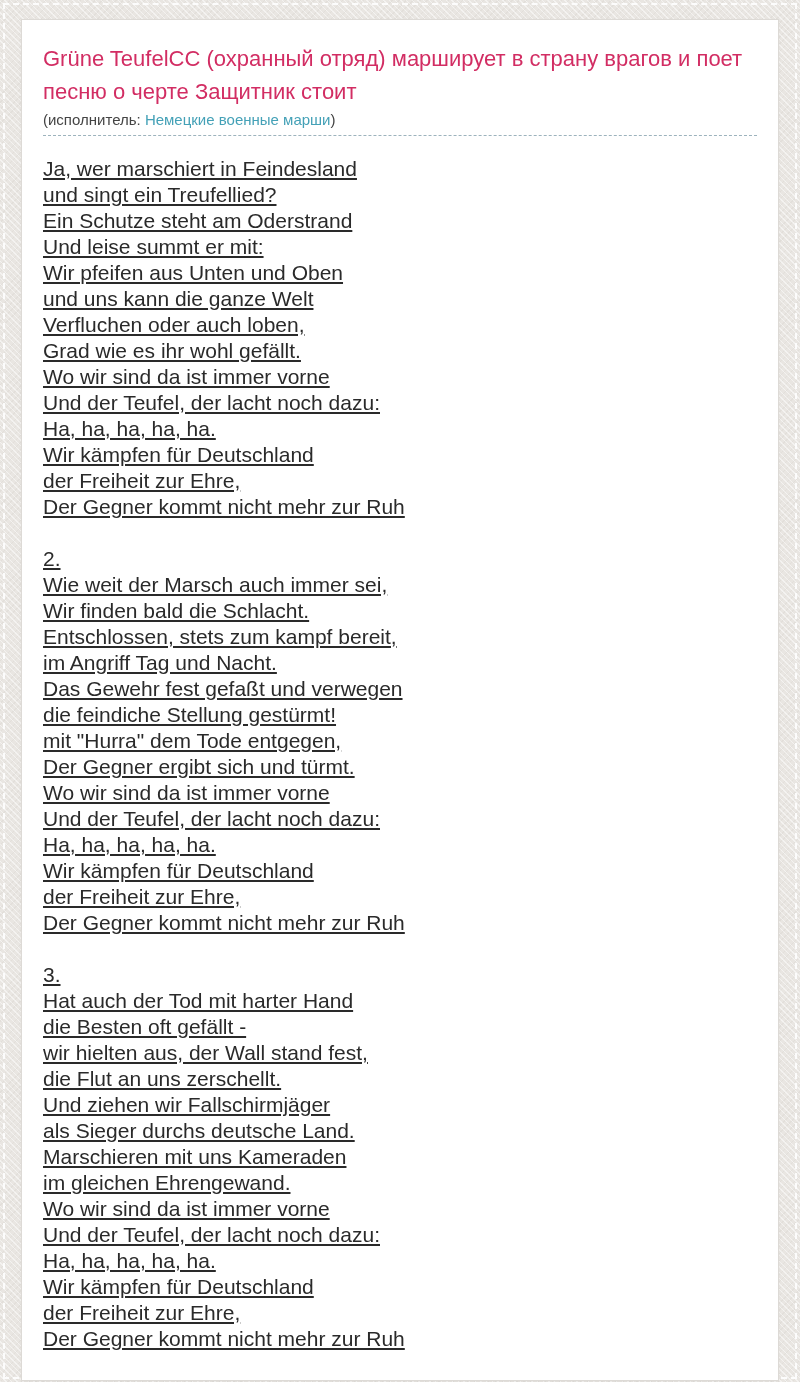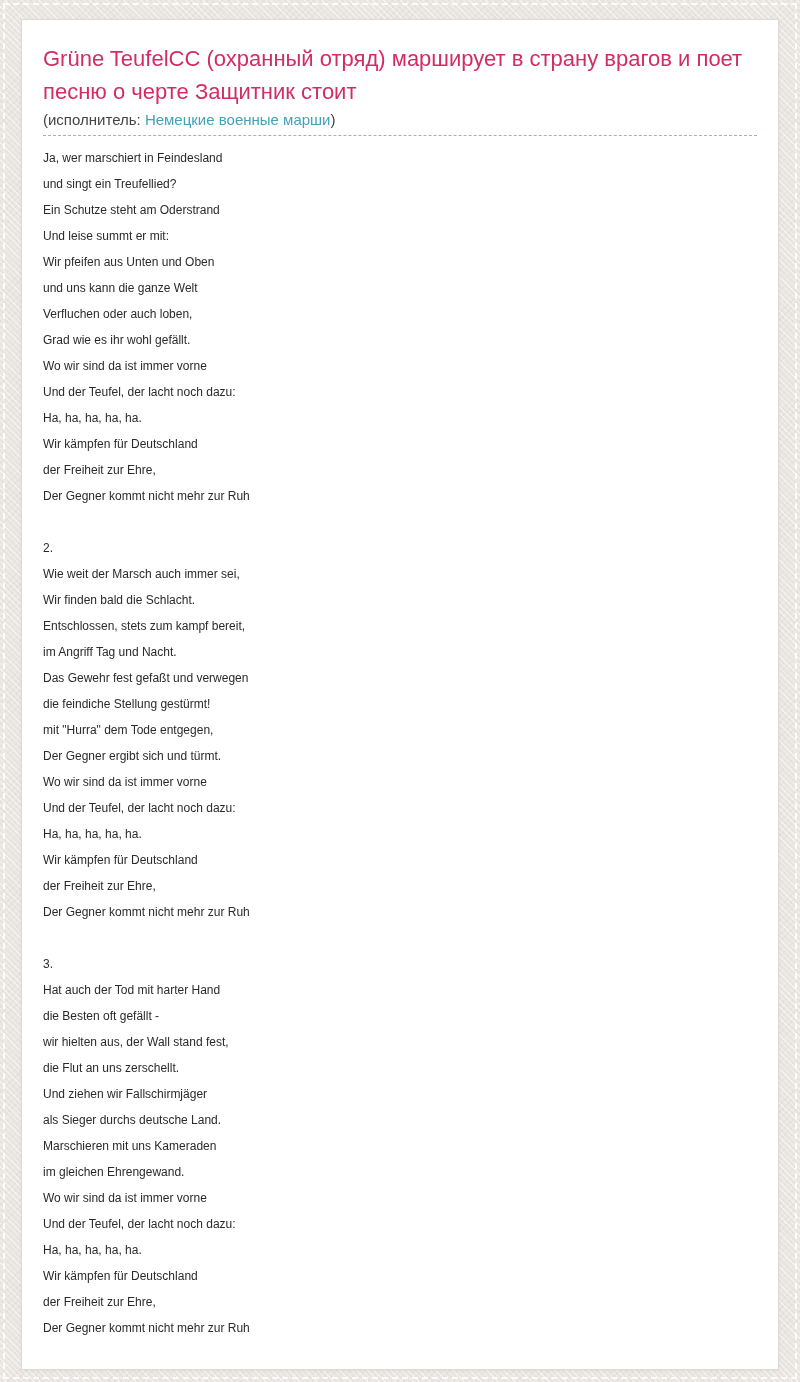--- a/index.html
+++ b/index.html
@@ -43,24 +43,25 @@
     color: #444444;
     border-bottom: 1px dashed #9db3bd;
     padding-bottom: 6px;
   }
   .artist-link {
     color: #44a1b7;
     text-decoration: none;
     cursor: pointer;
   }
   .lyrics {
-    margin-top: 9px;
-    font-size: 12px;
+    margin-top: 20px;
+    font-size: 21px;
     line-height: 26px;
     color: #2a2a2a;
+    text-decoration: underline;
   }
   .verse { white-space: pre-line; }
   .verse + .verse { margin-top: 26px; }
 </style>
 </head>
 <body>
 
 <div class="page-border"></div>
 
 <div class="card">

